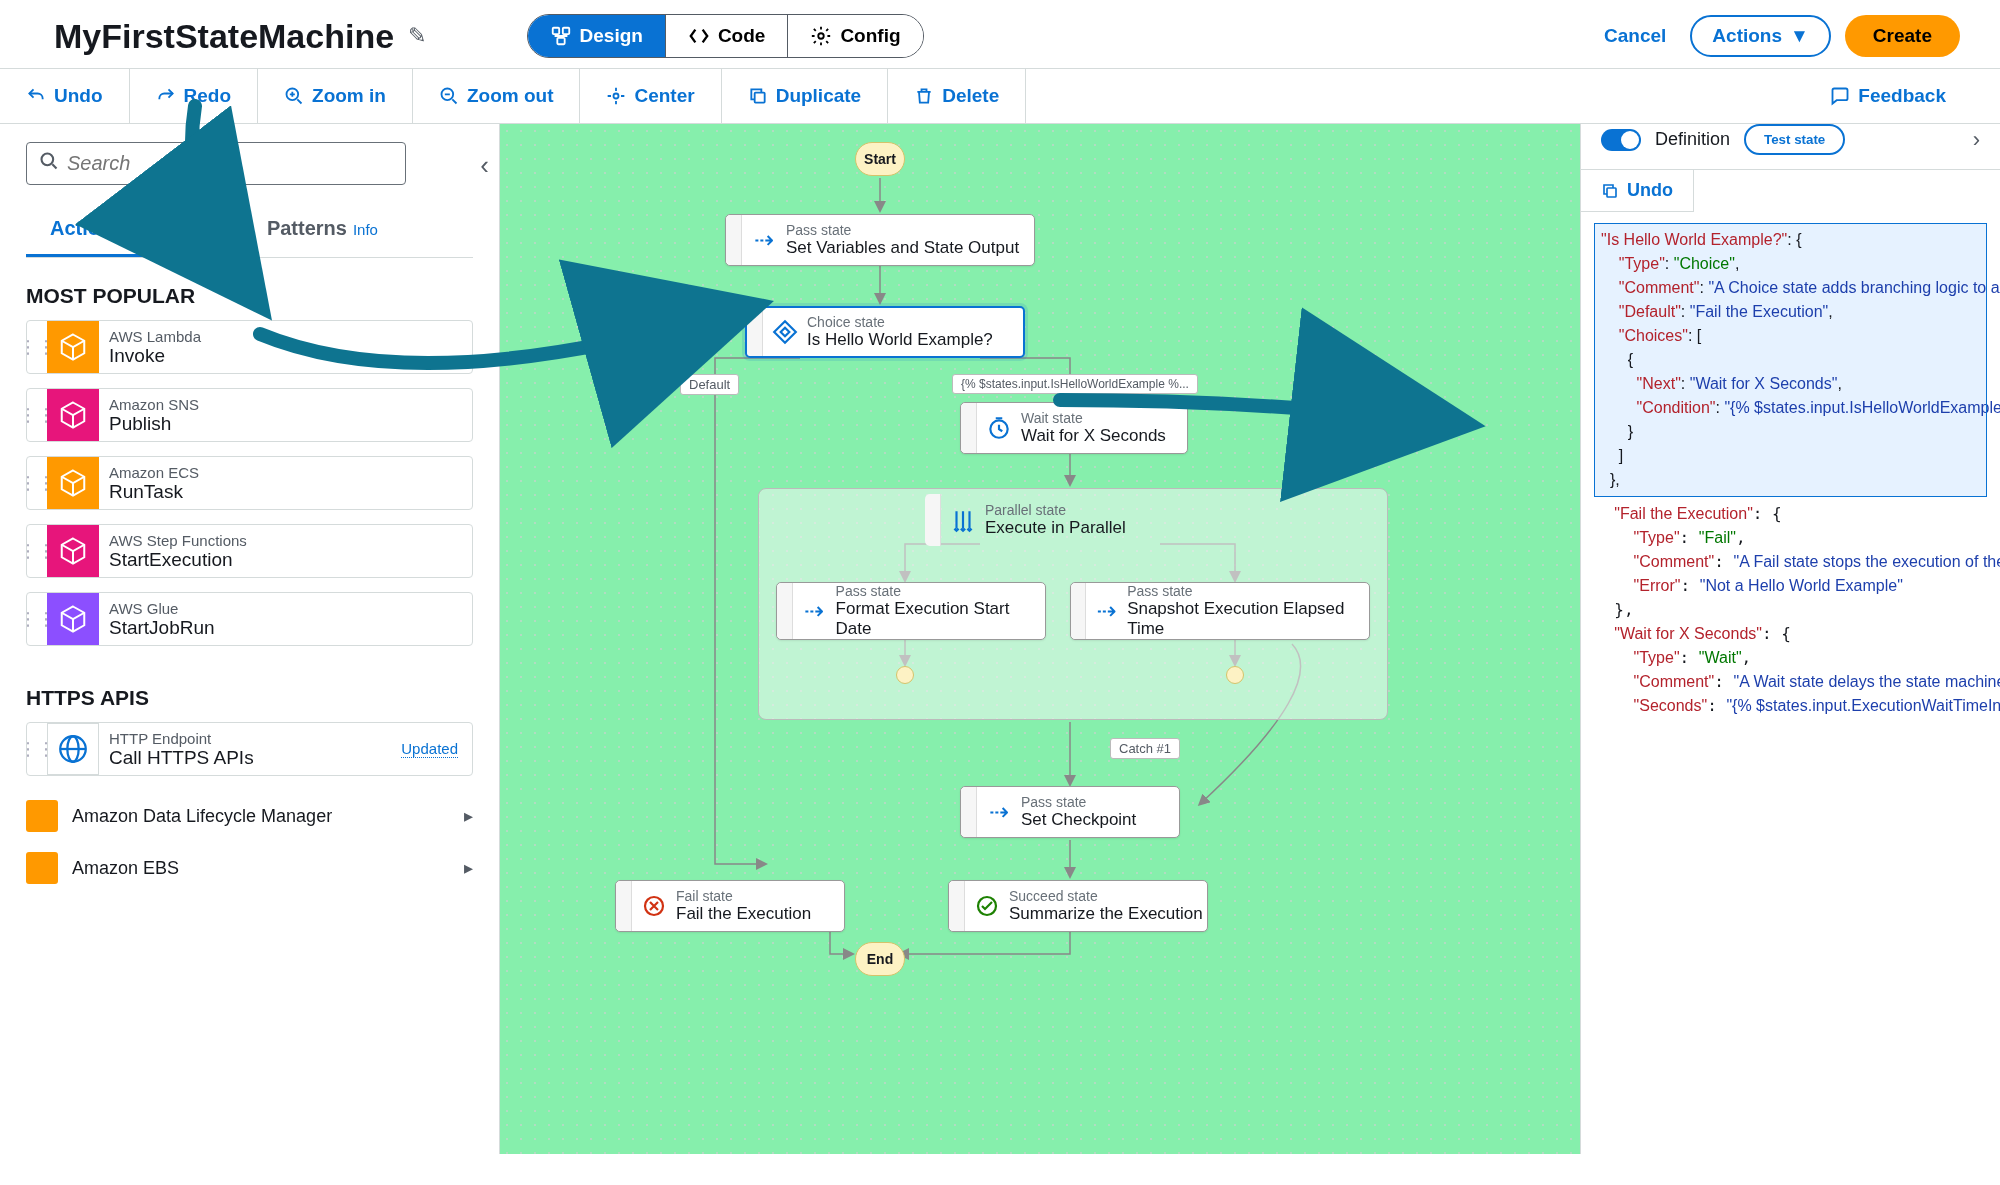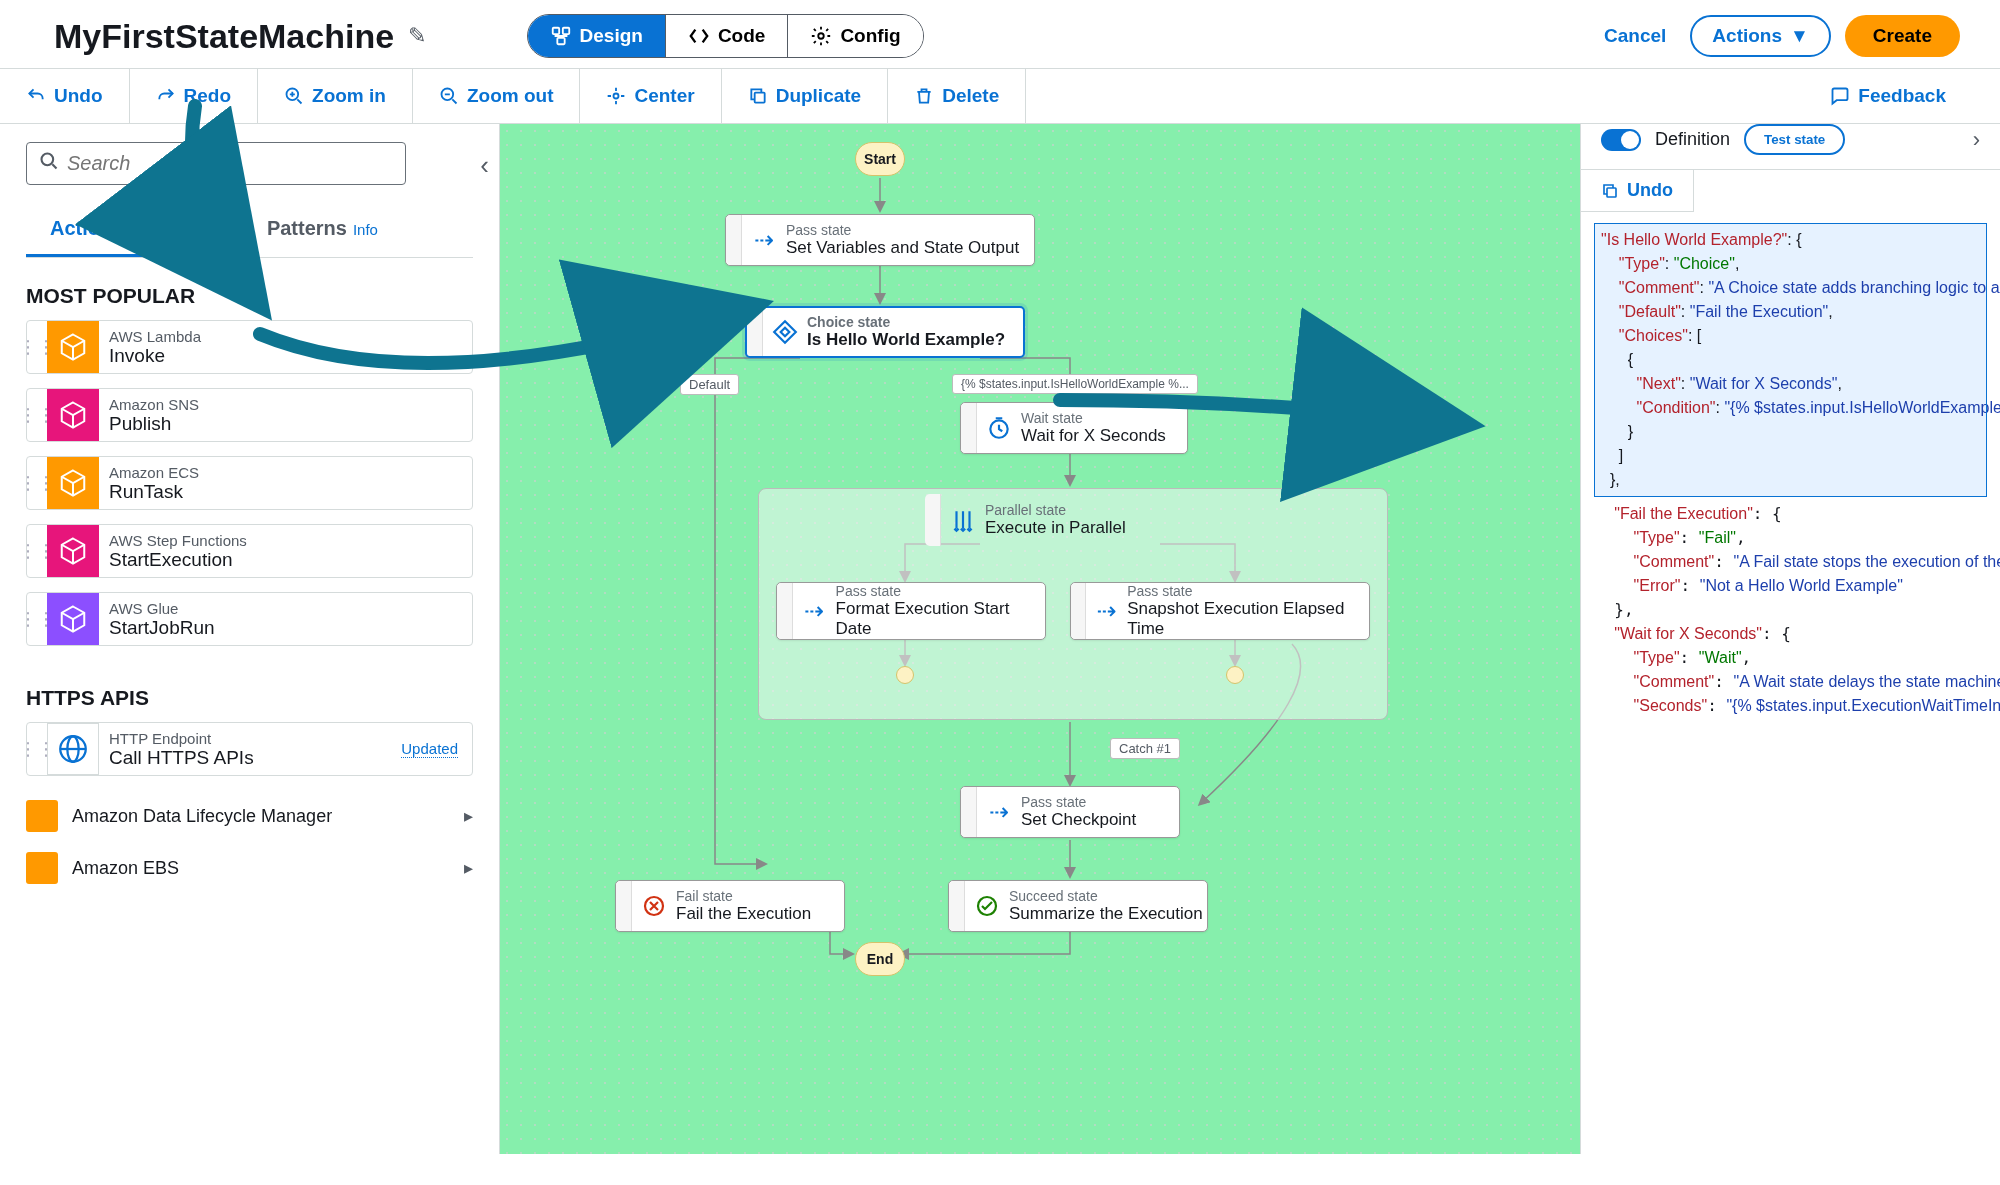--- a/index.html
+++ b/index.html
@@ -344,21 +344,21 @@
 
     <div class="node" style="left:225px;top:90px;width:310px;">
       <div class="grip"></div>
         <div class="ic">⇢</div>
       <div class="txt">
           <div class="st">Pass state</div>
           <div class="nm">Set Variables and State Output</div>
         </div>
     </div>
 
-    <div class="node selected" style="left:245px;top:182px;width:280px;font-weight:bold;">
+    <div class="node selected" style="left:245px;top:182px;width:280px;">
       <div class="grip"></div>
         <div class="ic">
         <svg width="26" height="26" viewBox="0 0 24 24" fill="none" stroke="currentColor" stroke-width="2">
             <path d="M12 2l10 10-10 10L2 12z"></path>
             <path d="M8 12l4-4 4 4-4 4z"></path>
           </svg>
       </div>
       <div class="txt">
           <div class="st">Choice state</div>
           <div class="nm">Is Hello World Example?</div>

